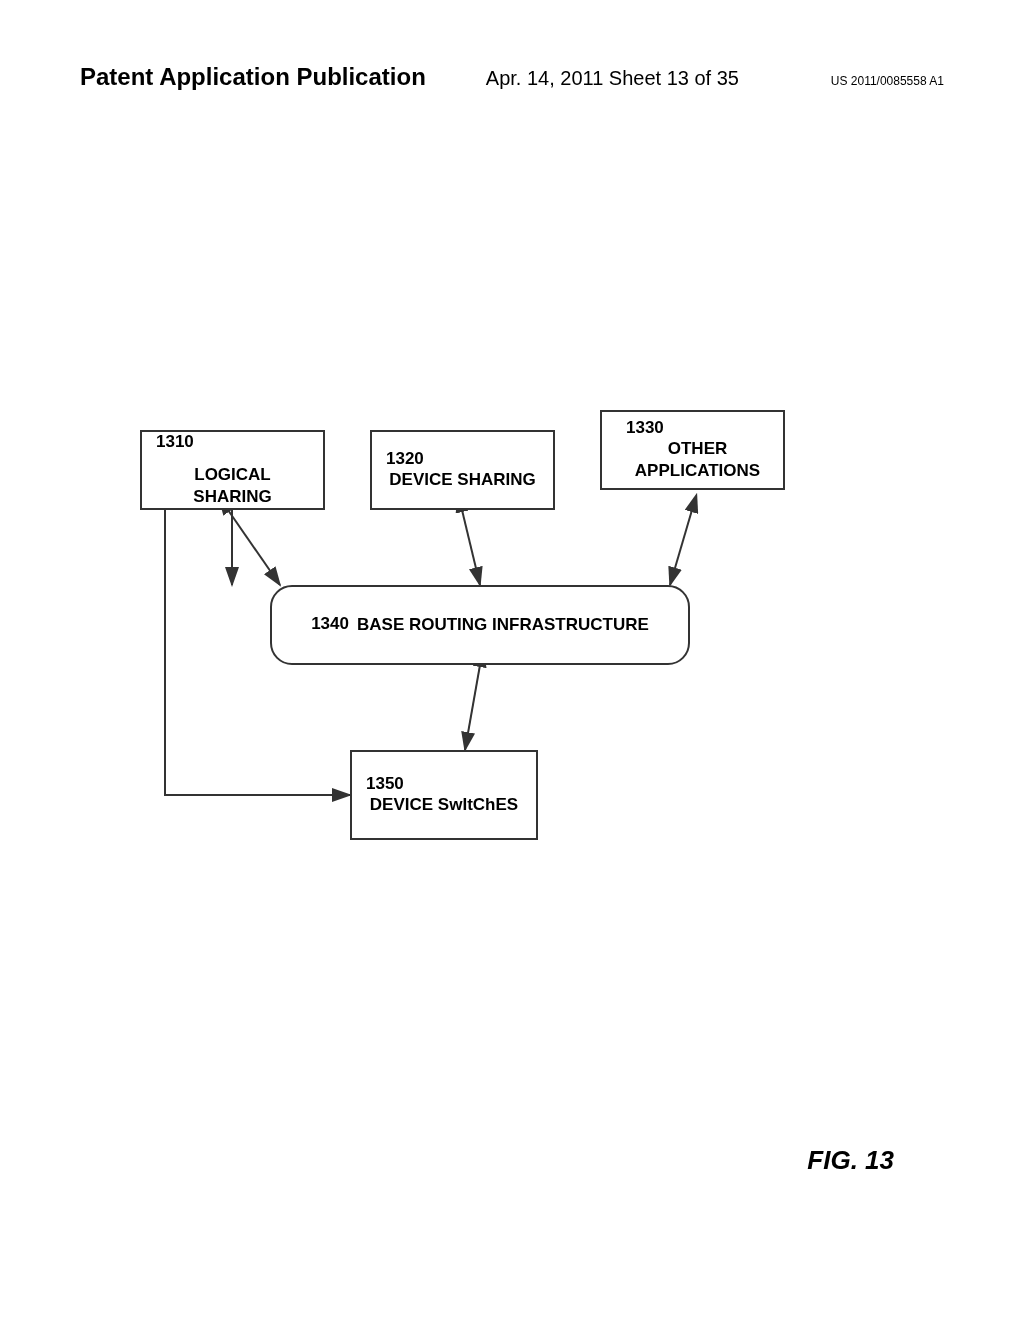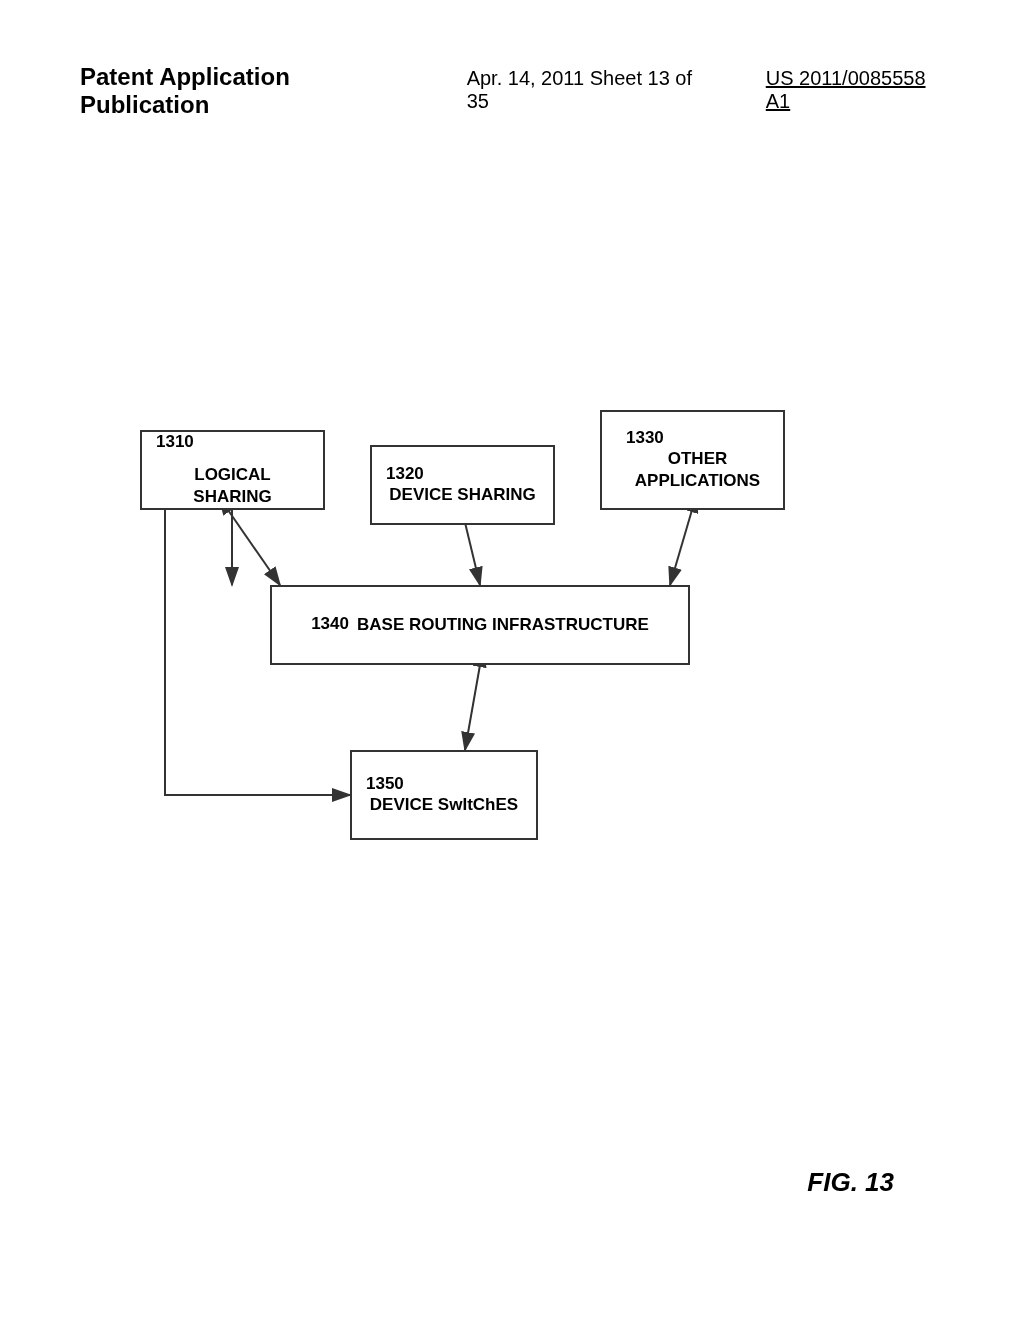--- a/index.html
+++ b/index.html
@@ -24,23 +24,22 @@
       gap: 60px;
     }
     .header-publication {
       font-size: 24px;
       font-weight: bold;
     }
     .header-date {
       font-size: 20px;
     }
     .header-patent {
-      font-size: 20px;
+      font-size: 12px;
       margin-left: auto;
-      text-decoration: underline;
     }
 
     
     .diagram {
       position: absolute;
       top: 370px;
       left: 80px;
       right: 80px;
       height: 600px;
     }
@@ -72,36 +71,37 @@
     
     .box-1310 {
       left: 60px;
       top: 60px;
       width: 185px;
       height: 80px;
       gap: 12px;
     }
     .box-1320 {
       left: 290px;
-      top: 75px;
+      top: 60px;
       width: 185px;
       height: 80px;
     }
     .box-1330 {
       left: 520px;
       top: 40px;
       width: 185px;
-      height: 100px;
+      height: 80px;
       padding-left: 24px;
     }
     .box-1340 {
       left: 190px;
       top: 215px;
       width: 420px;
       height: 80px;
+      border-radius: 22px;
     }
     .box-1350 {
       left: 270px;
       top: 380px;
       width: 188px;
       height: 90px;
     }
 
     
     .arrows-svg {
@@ -109,21 +109,21 @@
       top: 0;
       left: 0;
       width: 100%;
       height: 100%;
       pointer-events: none;
     }
 
     
     .fig-label {
       position: absolute;
-      bottom: 122px;
+      bottom: 144px;
       right: 130px;
       font-size: 26px;
       font-weight: bold;
       font-style: italic;
       font-family: Arial, Helvetica, sans-serif;
     }
   </style>
 </head>
 <body>
 

